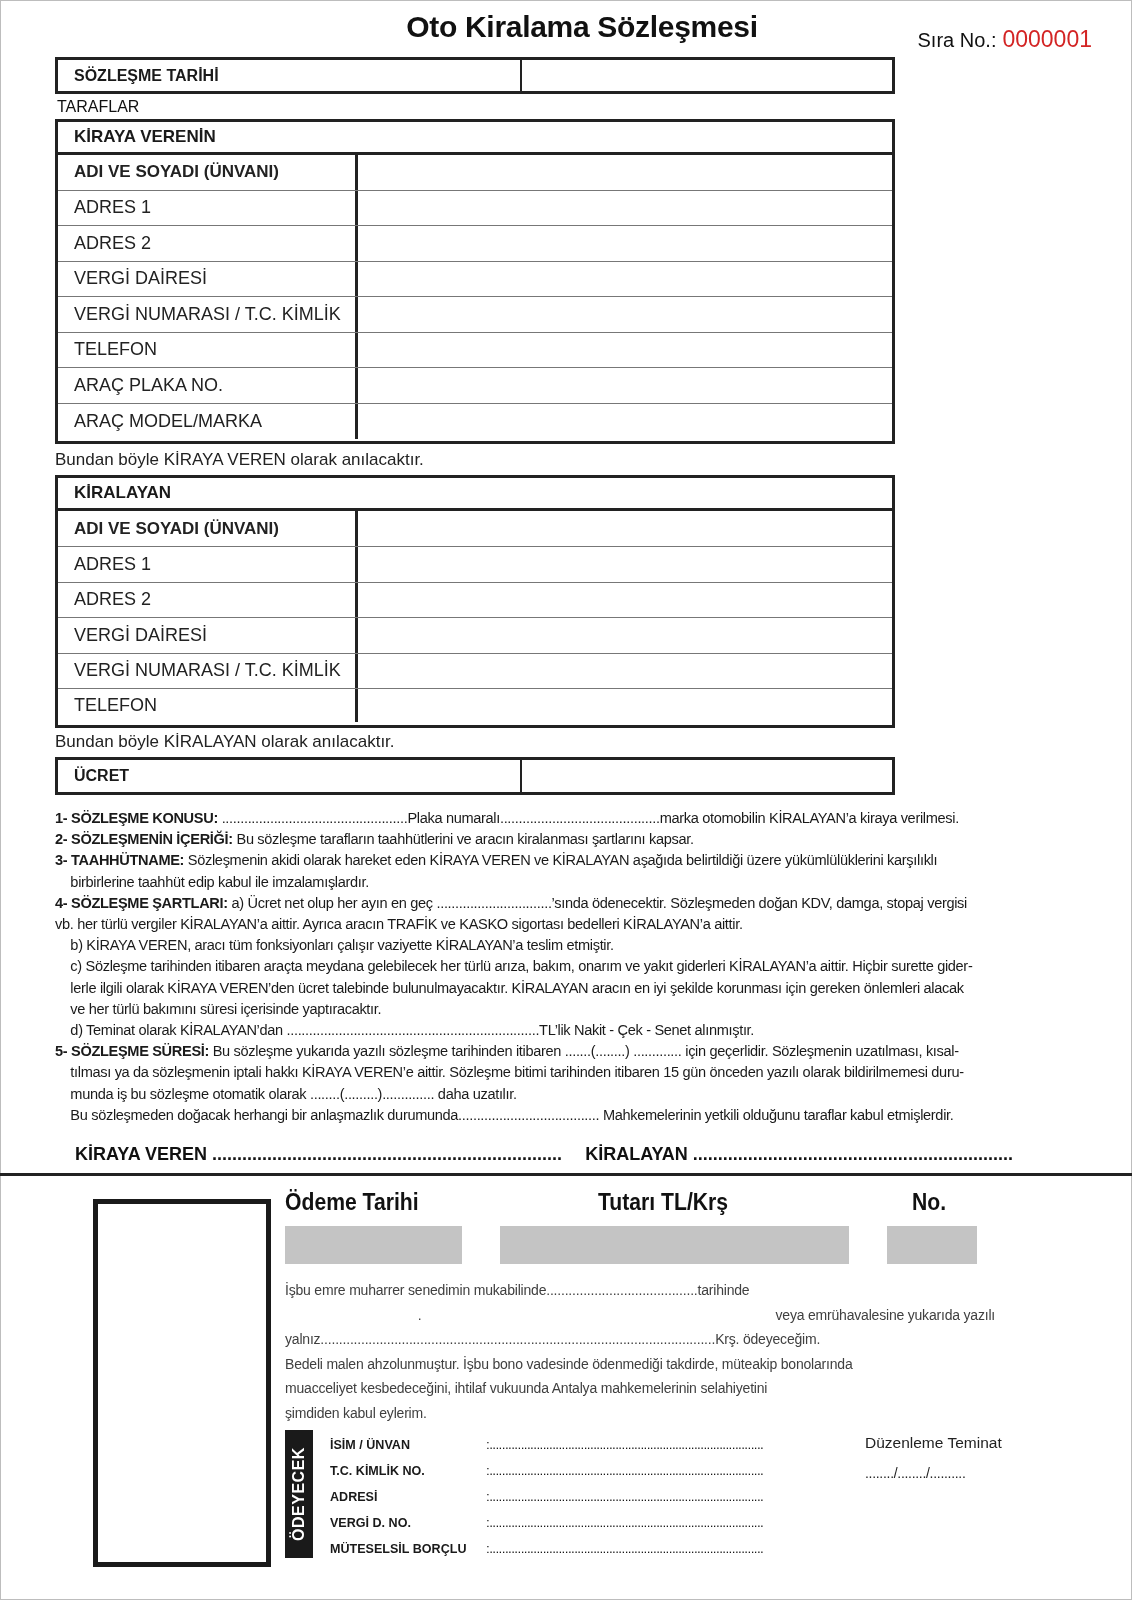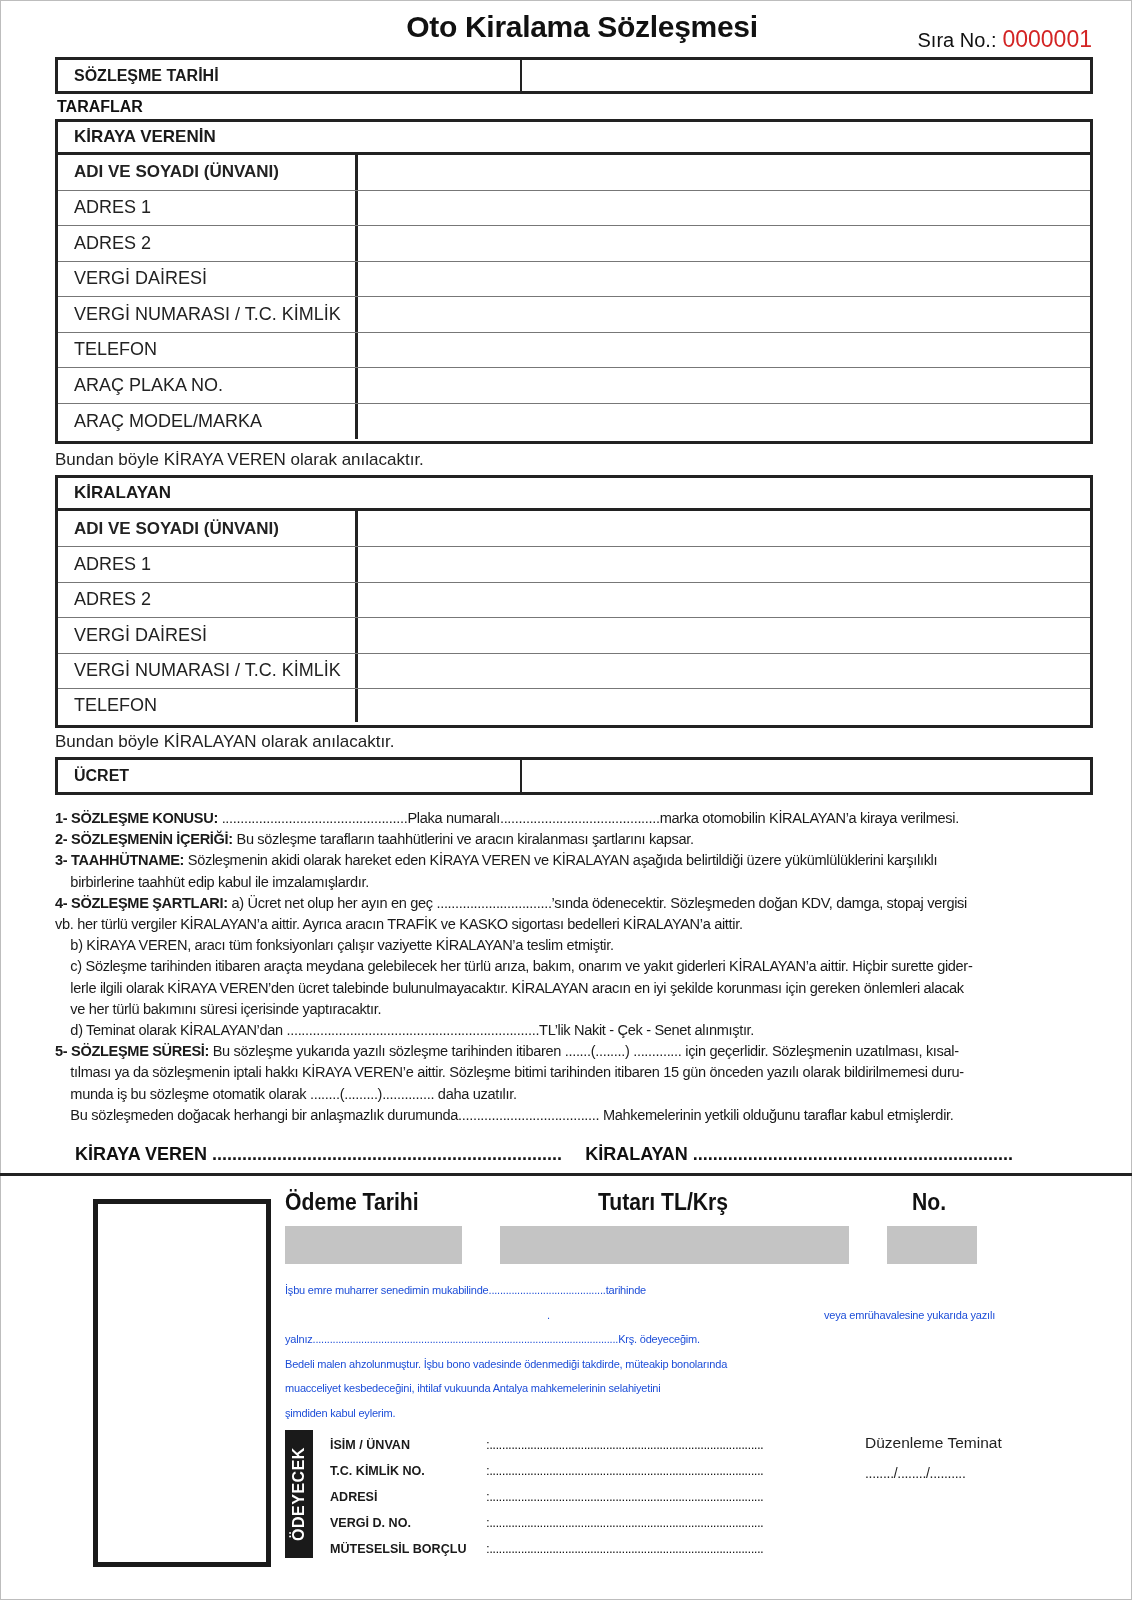--- a/index.html
+++ b/index.html
@@ -18,32 +18,32 @@
     position: absolute; left: 16px; width: 1132px; top: 10px;
     text-align: center; font-size: 30px; font-weight: bold; letter-spacing: -0.3px;
     color: #111;
   }
   .serial {
     position: absolute; right: 40px; top: 26px; font-size: 20px; color: #111;
   }
   .serial .num { color: #d32424; font-size: 23px; margin-left: 6px; }
 
   .box {
-    position: absolute; left: 55px; width: 1038px;
+    position: absolute; left: 55px; width: 840px;
     border: 3px solid #222;
   }
   .row2 { display: flex; height: 100%; }
   .row2 .lbl {
     border-right: 2px solid #222; display: flex; align-items: center;
     padding-left: 16px; font-weight: bold; font-size: 16px;
   }
   .row2 .val { flex: 1; }
 
   .section-label {
-    position: absolute; left: 57px; font-weight: bold; font-size: 16px; color: #111;
+    position: absolute; left: 57px; font-weight: normal; font-size: 16px; color: #111;
   }
   .tbl-head {
     height: 33px; border-bottom: 3px solid #222; display: flex; align-items: center;
     padding-left: 16px; font-weight: bold; font-size: 17px;
   }
   .tbl-row {
     display: flex; border-bottom: 1.5px solid #777;
   }
   .tbl-row:last-child { border-bottom: none; }
   .tbl-row .k {
@@ -82,22 +82,22 @@
     position: absolute; left: 93px; top: 1199px; width: 178px; height: 368px;
     border: 5px solid #1a1a1a;
   }
   .bono-head {
     position: absolute; top: 1189px; font-weight: bold; font-size: 23px; color: #111;
     transform: scaleX(0.92); transform-origin: left top;
   }
   .gray { position: absolute; background: #c4c4c4; top: 1226px; height: 38px; }
 
   .bono-text {
-    position: absolute; left: 285px; top: 1278px; font-size: 11px; line-height: 24.5px;
-    color: #1d4ed8; width: 710px; letter-spacing: -0.2px;
+    position: absolute; left: 285px; top: 1278px; font-size: 14px; line-height: 24.5px;
+    color: #404040; width: 710px; letter-spacing: -0.2px;
   }
   .bono-text p { white-space: nowrap; }
 
   .odeyecek-bar {
     position: absolute; left: 285px; top: 1430px; width: 28px; height: 128px;
     background: #1a1a1a; color: #fff;
   }
   .odeyecek-bar span {
     position: absolute; left: 50%; top: 50%;
     transform: translate(-50%, -50%) rotate(-90deg);

